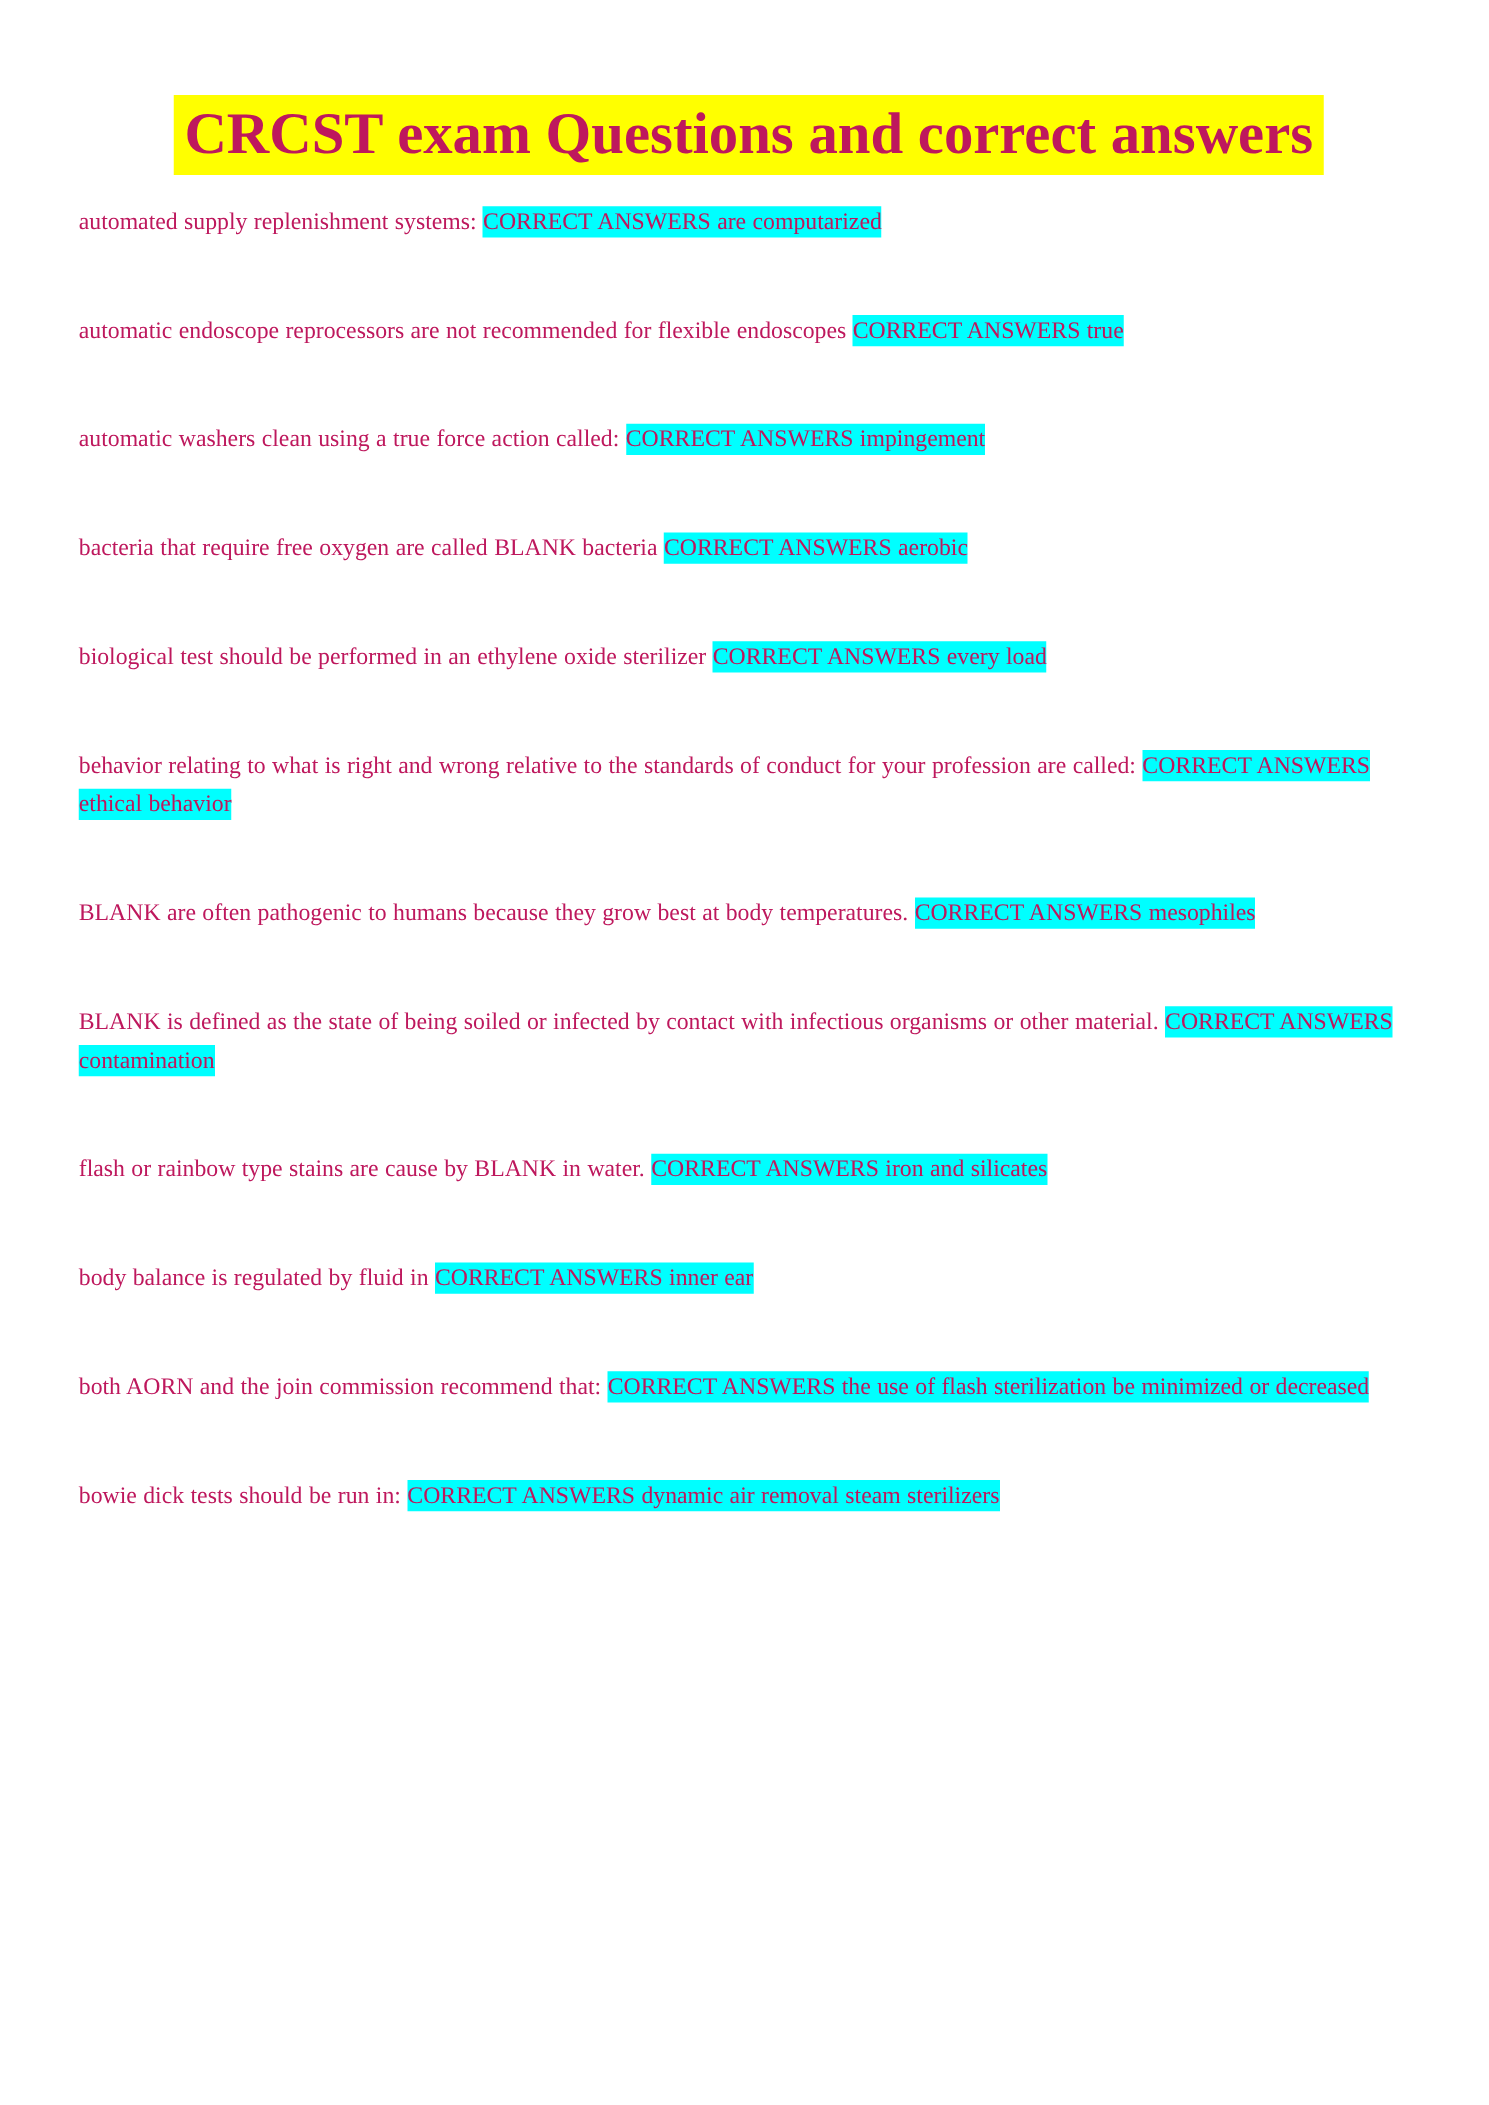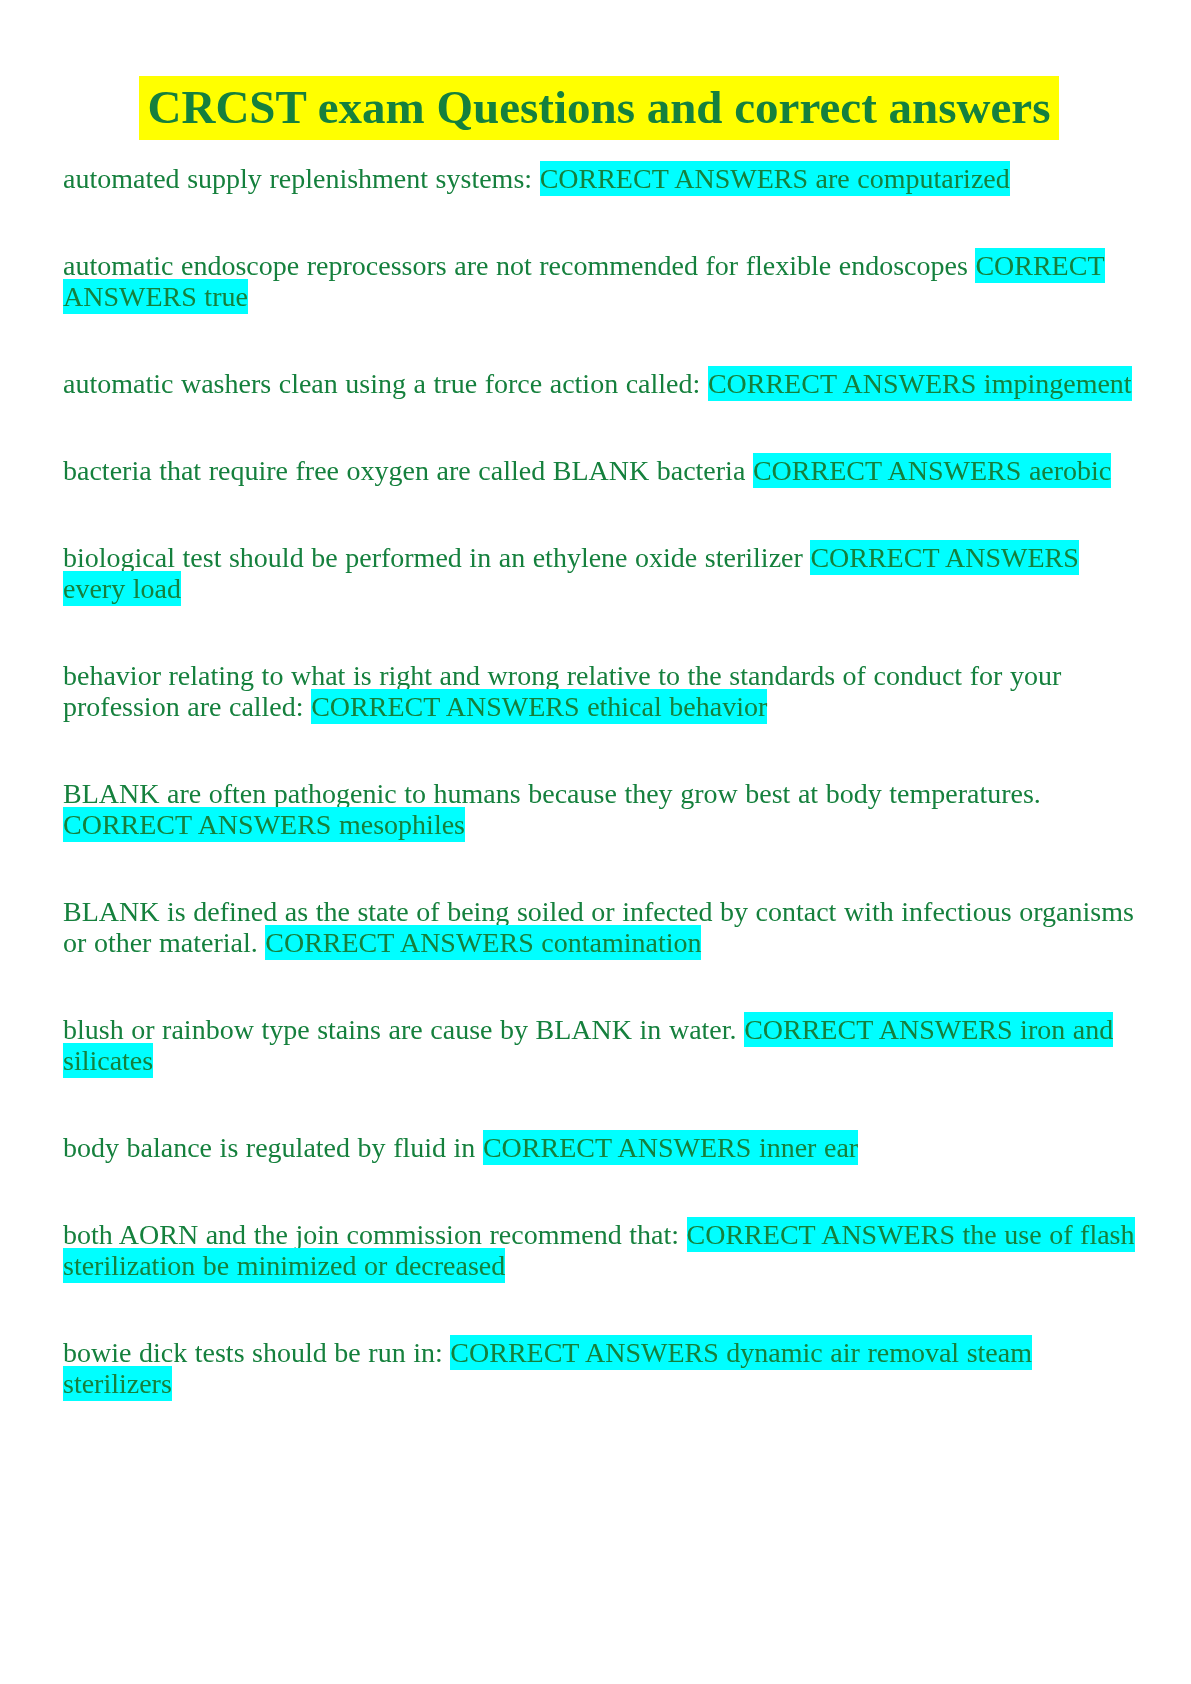--- a/index.html
+++ b/index.html
@@ -6,39 +6,39 @@
     margin: 0;
     padding: 0;
     background: #ffffff;
   }
   .page {
     position: relative;
     width: 1191px;
     min-height: 1684px;
     box-sizing: border-box;
     background: #ffffff;
-    color: #15803d;
+    color: #be185d;
     padding: 78px 56px 40px 63px;
     font-family: "Liberation Serif", "DejaVu Serif", serif;
   }
   .title-row {
     text-align: center;
     margin: 0 0 22px 0;
     line-height: 58px;
   }
   .title-highlight {
     display: inline;
     background: #ffff00;
     font-weight: bold;
     font-size: 47px;
     padding: 5px 9px 7px 9px;
     white-space: nowrap;
   }
   .entry {
-    font-size: 28px;
+    font-size: 19px;
     line-height: 31px;
     margin: 0 0 56px 0;
     word-spacing: 0.02em;
   }
   .entry:last-child {
     margin-bottom: 0;
   }
   .answer-highlight {
     background: #00ffff;
     padding: 2px 0;
@@ -89,21 +89,21 @@
     <span class="answer-highlight">CORRECT ANSWERS mesophiles</span>
   </p>
 
   <p class="entry">
     <span>BLANK is defined as the state of being soiled or infected by contact with infectious organisms or other material.</span>
     <span class="answer-highlight">CORRECT ANSWERS contamination</span>
   </p>
 
 
   <p class="entry">
-    <span>blush or rainbow type stains are cause by BLANK in water.</span>
+    <span>flash or rainbow type stains are cause by BLANK in water.</span>
     <span class="answer-highlight">CORRECT ANSWERS iron and silicates</span>
   </p>
 
   <p class="entry">
     <span>body balance is regulated by fluid in</span>
     <span class="answer-highlight">CORRECT ANSWERS inner ear</span>
   </p>
 
   <p class="entry">
     <span>both AORN and the join commission recommend that:</span>

